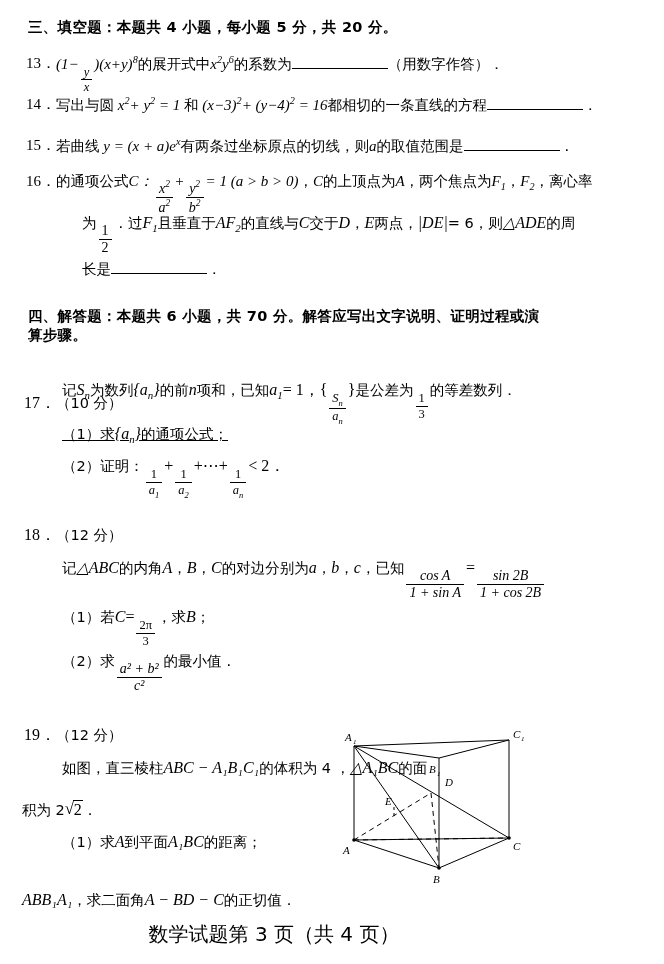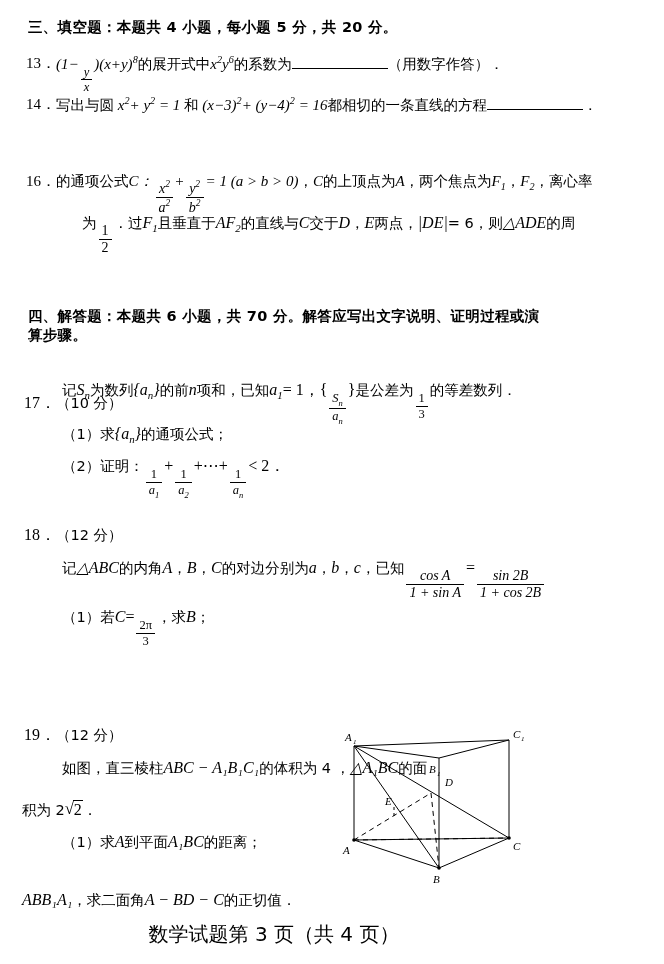--- a/index.html
+++ b/index.html
@@ -101,20 +101,27 @@
   <div class="row" style="position:absolute;left:22px;top:93px;width:620px;">
     <div class="num">14．</div>
     <div class="body">
       <span class="cn">写出与圆</span>
       <span class="ital"><span>x</span><sup>2</sup><span>+ y</span><sup>2</sup> <span>= 1</span></span>
       <span class="cn">和</span>
       <span class="ital"><span>(x−3)</span><sup>2</sup><span>+ (y−4)</span><sup>2</sup> <span>= 16</span></span><span class="cn">都相切的一条直线的方程</span><span class="blank l"></span><span class="cn">．</span>
     </div>
   </div>
 
+  <div class="row" style="position:absolute;left:22px;top:134px;width:620px;">
+    <div class="num">15．</div>
+    <div class="body">
+      <span class="cn">若曲线</span>
+      <span class="ital"><span>y = (x + a)e</span><sup>x</sup></span><span class="cn">有两条过坐标原点的切线，则</span><span class="ital">a</span><span class="cn">的取值范围是</span><span class="blank l"></span><span class="cn">．</span>
+    </div>
+  </div>
 
   <div class="row" style="position:absolute;left:22px;top:170px;width:625px;">
     <div class="num">16．</div>
     <div class="body">
       <span class="cn">的通项公式</span><span class="ital">C：</span><span class="frac big">
           <span class="n ital"><span>x</span><sup>2</sup></span>
           <span class="d ital"><span>a</span><sup>2</sup></span>
         </span><span>+</span><span class="frac big">
           <span class="n ital"><span>y</span><sup>2</sup></span>
           <span class="d ital"><span>b</span><sup>2</sup></span>
@@ -122,38 +129,41 @@
     </div>
   </div>
 
   <div style="position:absolute;left:82px;top:213px;width:565px;">
     <span class="cn">为</span><span class="frac big">
         <span class="n">1</span>
         <span class="d">2</span>
       </span><span class="cn">．过</span><span class="ital"><span>F</span><sub>1</sub></span><span class="cn">且垂直于</span><span class="ital"><span>AF</span><sub>2</sub></span><span class="cn">的直线与</span><span class="ital">C</span><span class="cn">交于</span><span class="ital">D</span><span class="cn">，</span><span class="ital">E</span><span class="cn">两点，</span><span class="ital">|DE|</span><span class="cn">= 6，则</span><span class="ital">△ADE</span><span class="cn">的周</span>
   </div>
 
+  <div style="position:absolute;left:82px;top:258px;">
+    <span class="cn">长是</span><span class="blank l"></span><span class="cn">．</span>
+  </div>
 
   <div style="position:absolute;left:28px;top:307px;" class="sec-head cn">四、解答题：本题共 6 小题，共 70 分。解答应写出文字说明、证明过程或演算步骤。</div>
 
   <div style="position:absolute;left:22px;top:345px;margin-top:48px;">
     <span class="num" style="display:inline-block;">17．</span><span class="cn">（10 分）</span>
   </div>
 
   <div style="position:absolute;left:62px;top:380px;width:580px;">
     <span class="cn">记</span><span class="ital"><span>S</span><sub>n</sub></span><span class="cn">为数列</span><span class="ital"><span>{a</span><sub>n</sub><span>}</span></span><span class="cn">的前</span><span class="ital">n</span><span class="cn">项和，已知</span><span class="ital"><span>a</span><sub>1</sub></span><span>= 1，</span>{<span class="frac">
         <span class="n ital"><span>S</span><sub>n</sub></span>
         <span class="d ital"><span>a</span><sub>n</sub></span>
       </span>}<span class="cn">是公差为</span><span class="frac">
         <span class="n">1</span>
         <span class="d">3</span>
       </span><span class="cn">的等差数列．</span>
   </div>
 
-  <div style="position:absolute;left:62px;top:425px;">
+  <div style="position:absolute;left:62px;top:425px;text-decoration:underline;">
     <span class="cn">（1）求</span><span class="ital"><span>{a</span><sub>n</sub><span>}</span></span><span class="cn">的通项公式；</span>
   </div>
 
   <div style="position:absolute;left:62px;top:456px;">
     <span class="cn">（2）证明：</span><span class="frac">
         <span class="n">1</span>
         <span class="d ital">a<sub>1</sub></span>
       </span>+<span class="frac">
         <span class="n">1</span>
         <span class="d ital">a<sub>2</sub></span>
@@ -177,20 +187,26 @@
       </span>
   </div>
 
   <div style="position:absolute;left:62px;top:608px;">
     <span class="cn">（1）若</span><span class="ital">C</span><span>=</span><span class="frac">
         <span class="n">2π</span>
         <span class="d">3</span>
       </span><span class="cn">，求</span><span class="ital">B</span><span class="cn">；</span>
   </div>
 
+  <div style="position:absolute;left:62px;top:652px;">
+    <span class="cn">（2）求</span><span class="frac big">
+        <span class="n ital">a² + b²</span>
+        <span class="d ital">c²</span>
+      </span><span class="cn">的最小值．</span>
+  </div>
 
   <div style="position:absolute;left:22px;top:725px;">
     <span class="num" style="display:inline-block;">19．</span><span class="cn">（12 分）</span>
   </div>
 
   <div style="position:absolute;left:62px;top:758px;width:370px;">
     <span class="cn">如图，直三棱柱</span><span class="ital">ABC − A₁B₁C₁</span><span class="cn">的体积为 4 ，</span><span class="ital">△A₁BC</span><span class="cn">的面</span>
   </div>
 
   <div style="position:absolute;left:22px;top:800px;text-align:center;">

